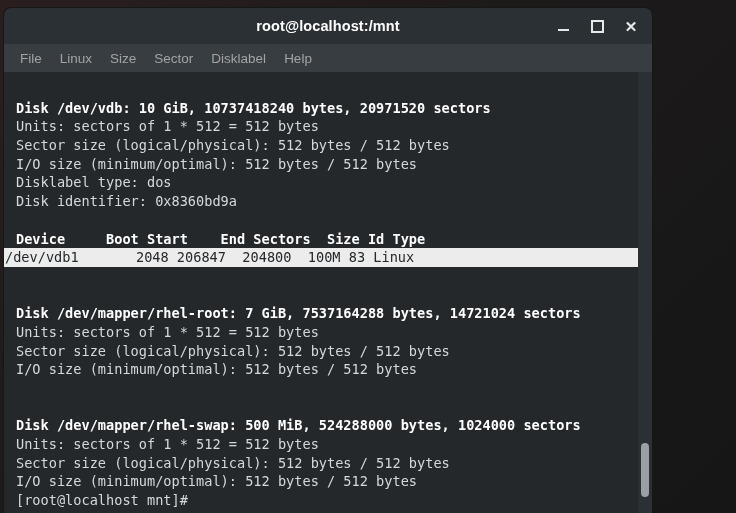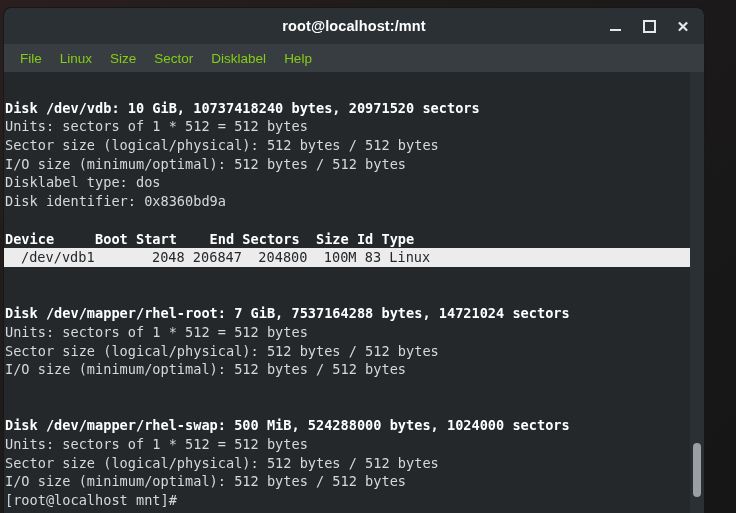--- a/index.html
+++ b/index.html
@@ -19,21 +19,21 @@
     position: absolute;
     inset: 0;
     background: linear-gradient(135deg, #2a1f1e 0%, #1d1a1a 40%, #161616 100%);
   }
 
   
   #window {
     position: absolute;
     left: 4px;
     top: 8px;
-    width: 700px;
+    width: 648px;
     height: 505px;
     border-radius: 7px 7px 0 0;
     overflow: hidden;
     display: flex;
     flex-direction: column;
     box-shadow: 0 0 0 1px #151819;
   }
 
   
   #titlebar {
@@ -94,21 +94,21 @@
   #menubar {
     height: 28px;
     flex: 0 0 28px;
     background: #383d42;
     display: flex;
     align-items: center;
     padding-left: 7px;
     box-sizing: border-box;
   }
   .menu-item {
-    color: #84cc16;
+    color: #a3a3a3;
     font-size: 13.5px;
     padding: 3px 9px;
     border-radius: 3px;
     cursor: default;
     white-space: nowrap;
   }
 
   
   #terminal-wrap {
     position: relative;
@@ -126,30 +126,30 @@
     box-sizing: border-box;
     font-family: "DejaVu Sans Mono", "Liberation Mono", monospace;
     font-size: 13.6px;
     line-height: 18.7px;
     color: #d6d9da;
     white-space: pre;
     overflow: hidden;
   }
   .tline {
     height: 18.7px;
-    padding-left: 1px;
+    padding-left: 12px;
   }
   .tline.bold {
     font-weight: bold;
     color: #ffffff;
   }
   .tline.highlight {
     background: #ececec;
     color: #24282b;
-    padding-left: 17px;
+    padding-left: 1px;
     margin-right: 0;
   }
 
   
   #scrollbar {
     position: absolute;
     right: 0;
     top: 0;
     bottom: 0;
     width: 14px;

